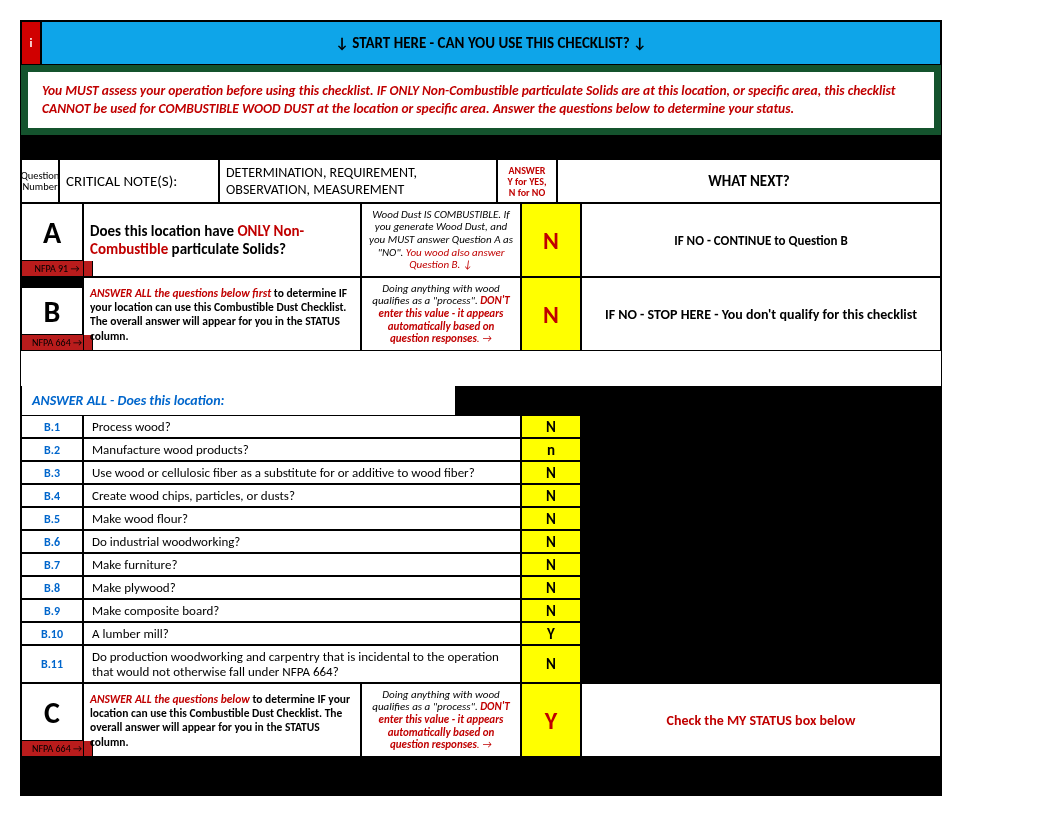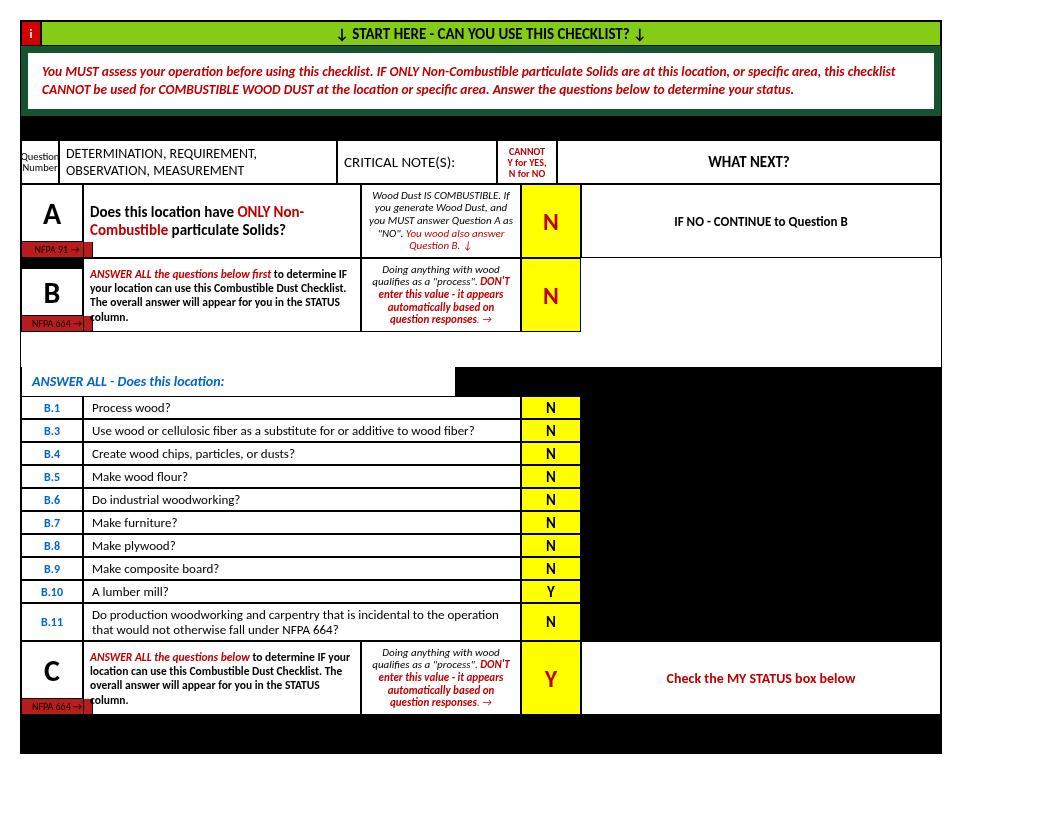--- a/index.html
+++ b/index.html
@@ -16,26 +16,26 @@
   }
   .row { display: flex; }
   .cell {
     border: 1px solid #000;
     padding: 4px 6px;
     box-sizing: border-box;
     display: flex;
     align-items: center;
   }
   .yellow-banner {
-    background: #84cc16;
+    background: #0ea5e9;
     font-weight: bold;
     text-align: center;
     justify-content: center;
     font-size: 15px;
-    height: 25px;
+    height: 44px;
     flex: 1;
   }
   .i-badge {
     width: 20px;
     background: #d00000;
     color: #fff;
     font-weight: bold;
     justify-content: center;
     font-size: 12px;
   }
@@ -202,24 +202,24 @@
     <div class="cell i-badge">i</div>
     <div class="cell yellow-banner">↓  START HERE - CAN YOU USE THIS CHECKLIST?  ↓</div>
   </div>
 
   <div class="intro-row">You MUST assess your operation before using this checklist. IF ONLY Non-Combustible particulate Solids are at this location, or specific area, this checklist CANNOT be used for COMBUSTIBLE WOOD DUST at the location or specific area. Answer the questions below to determine your status.</div>
 
   <div class="black-row"></div>
 
   <div class="row hdr">
     <div class="cell col-qnum">Question Number</div>
+    <div class="cell col-crit">CRITICAL NOTE(S):</div>
     <div class="cell col-det">DETERMINATION, REQUIREMENT, OBSERVATION, MEASUREMENT</div>
-    <div class="cell col-crit">CRITICAL NOTE(S):</div>
     <div class="cell col-stat">
-      <span>CANNOT</span>
+      <span>ANSWER</span>
       <span>Y for YES,</span>
       <span>N for NO</span>
     </div>
     <div class="cell col-next">WHAT NEXT?</div>
   </div>
 
   <div class="row question-row">
     <div class="qcol-stack">
       <div class="upper">
           <span class="big-letter">A</span>
@@ -252,32 +252,39 @@
       <span>
         <span class="red-txt" style="font-style:italic">ANSWER ALL the questions below first</span><span style="font-weight:bold"> to determine IF your location can use this Combustible Dust Checklist. The overall answer will appear for you in the STATUS column.</span>
       </span>
     </div>
     <div class="cell col-crit crit-note">
       <span>
         <span>Doing anything with wood qualifies as a "process".</span><span style="color:#c00000;font-weight:bold">  DON'T enter this value - it appears automatically based on question responses</span><span style="color:#c00000">. →</span>
       </span>
     </div>
     <div class="cell col-stat stat-val">N</div>
+    <div class="cell col-next" style="font-size:14px">IF NO - STOP HERE - You don't qualify for this checklist</div>
   </div>
 
   <div class="blue-hdr-row">
     <div class="blue-hdr">ANSWER ALL - Does this location:</div>
     <div class="blue-hdr-fill"></div>
   </div>
 
   <div id="blist">
       <div class="brow">
         <div class="bnum">B.1</div>
         <div class="btxt">Process wood?</div>
         <div class="bstat">N</div>
+        <div class="bfill"></div>
+      </div>
+      <div class="brow">
+        <div class="bnum">B.2</div>
+        <div class="btxt">Manufacture wood products?</div>
+        <div class="bstat">n</div>
         <div class="bfill"></div>
       </div>
       <div class="brow">
         <div class="bnum">B.3</div>
         <div class="btxt">Use wood or cellulosic fiber as a substitute for or additive to wood fiber?</div>
         <div class="bstat">N</div>
         <div class="bfill"></div>
       </div>
       <div class="brow">
         <div class="bnum">B.4</div>

